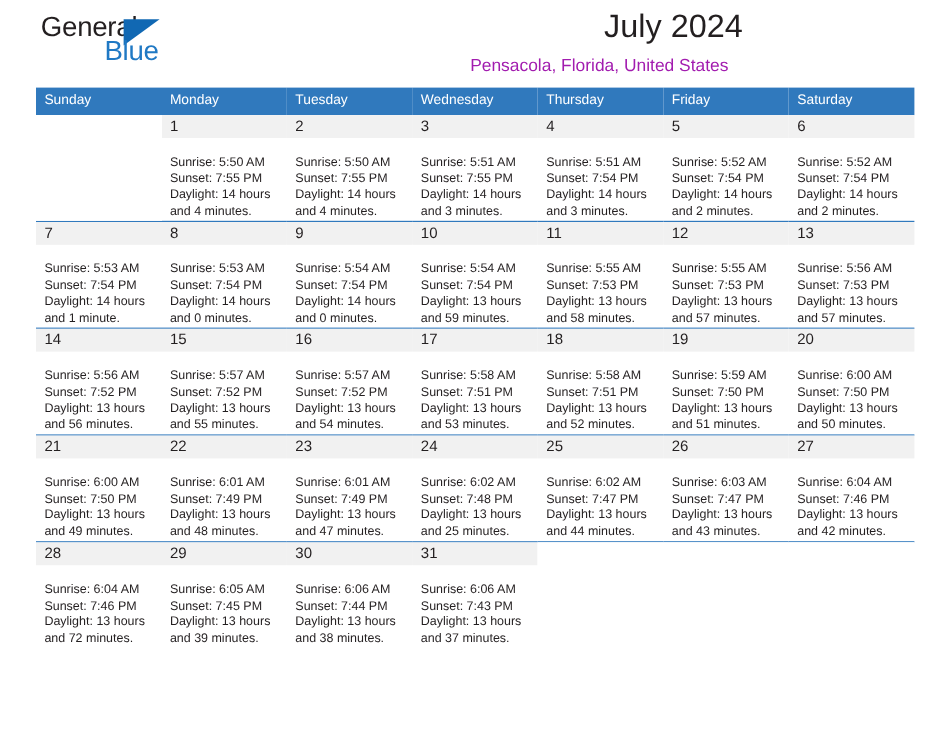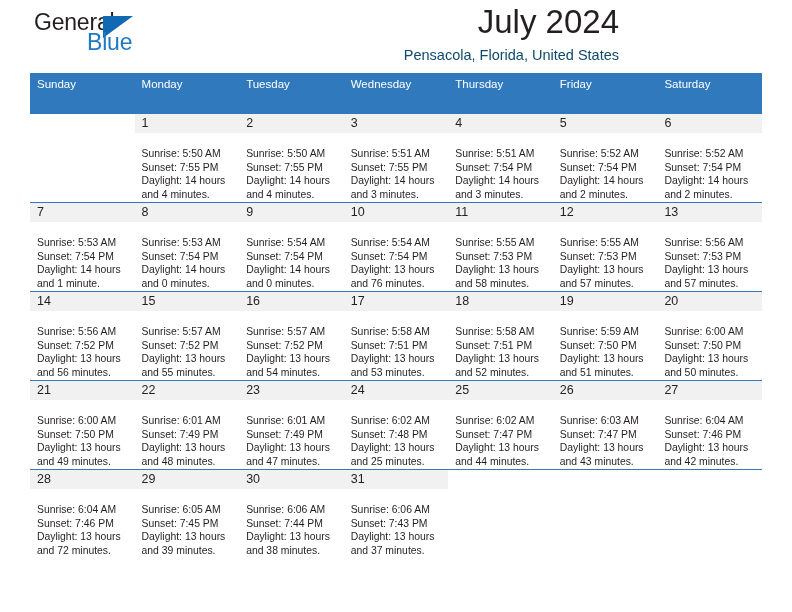--- a/index.html
+++ b/index.html
@@ -60,51 +60,51 @@
     width: 0;
     height: 0;
     border-left: 30px solid #1168b3;
     border-bottom: 22px solid transparent;
   }
 
   .title {
     position: absolute;
     right: 3px;
     top: 4px;
-    font-size: 33px;
+    font-size: 27px;
     color: #231f20;
     line-height: 36px;
     white-space: nowrap;
     text-align: right;
   }
   .subtitle {
     position: absolute;
-    right: 3px;
+    right: 15px;
     top: 46px;
     font-size: 14.5px;
-    color: #0c4a6e;
+    color: #a21caf;
     line-height: 18px;
     white-space: nowrap;
   }
 
   
   .calendar {
     width: 732px;
     border-collapse: collapse;
     table-layout: fixed;
   }
   .calendar col { width: 104.57px; }
 
   thead th {
     background: #3079bd;
     color: #ffffff;
     font-size: 11.5px;
     font-weight: normal;
     text-align: left;
-    padding: 5px 0 24px 7px;
+    padding: 5px 0 6px 7px;
     height: 11px;
     vertical-align: middle;
     margin-left: 24px;
   }
 
   tbody td {
     vertical-align: top;
     padding: 0;
     border-top: 1.4px solid #3079bd;
     background: #ffffff;
@@ -286,21 +286,21 @@
               </div>
             </div>
           </td>
           <td>
             <div class="cell">
               <div class="daynum">10</div>
               <div class="info">
                 <div>Sunrise: 5:54 AM</div>
                 <div>Sunset: 7:54 PM</div>
                 <div>Daylight: 13 hours</div>
-                <div>and 76 minutes.</div>
+                <div>and 59 minutes.</div>
               </div>
             </div>
           </td>
           <td>
             <div class="cell">
               <div class="daynum">11</div>
               <div class="info">
                 <div>Sunrise: 5:55 AM</div>
                 <div>Sunset: 7:53 PM</div>
                 <div>Daylight: 13 hours</div>

